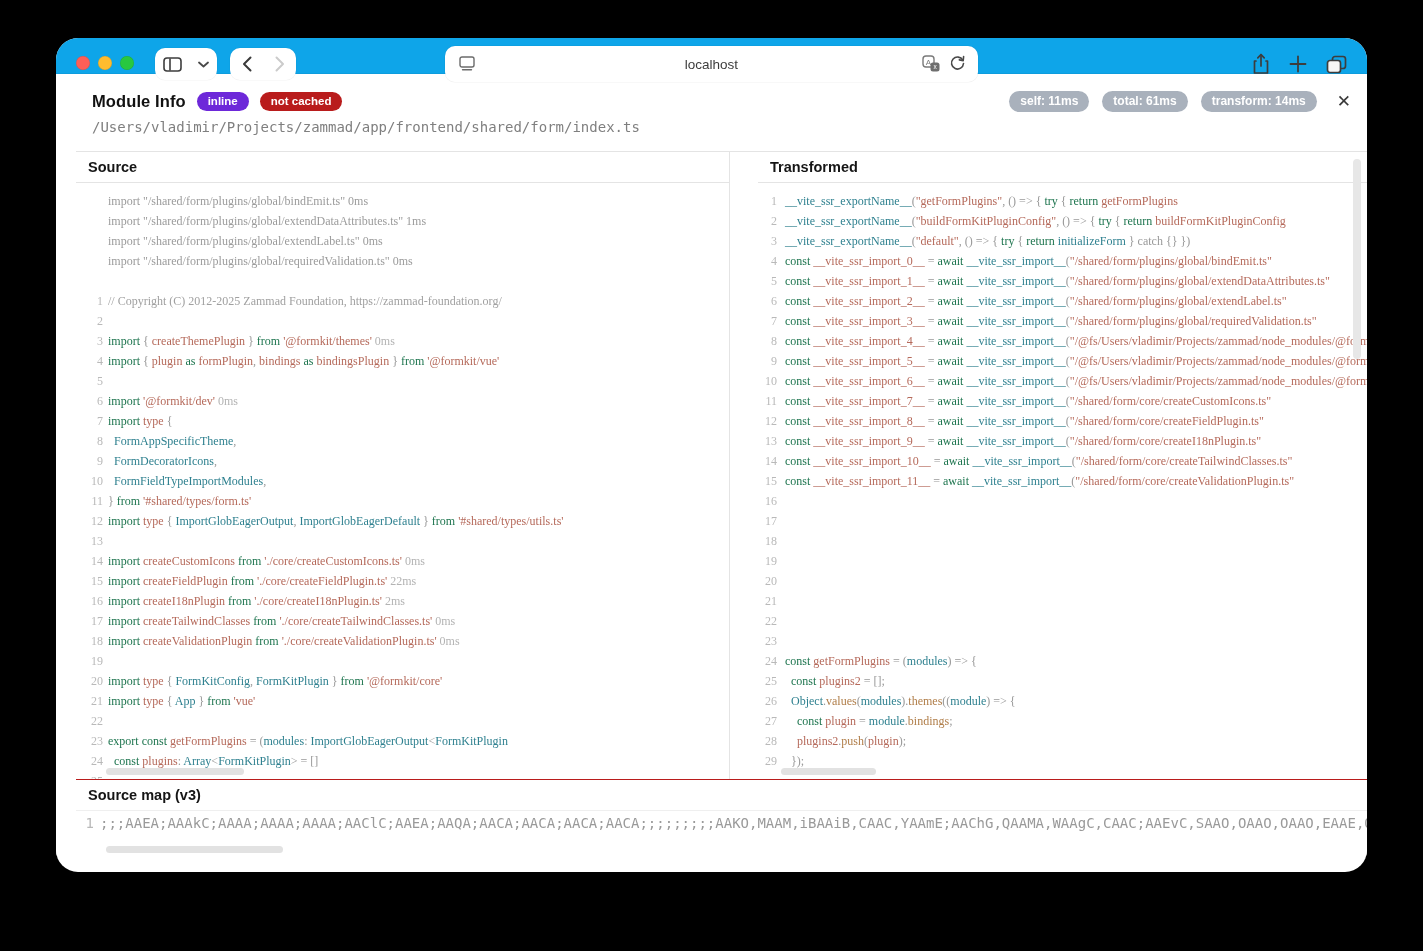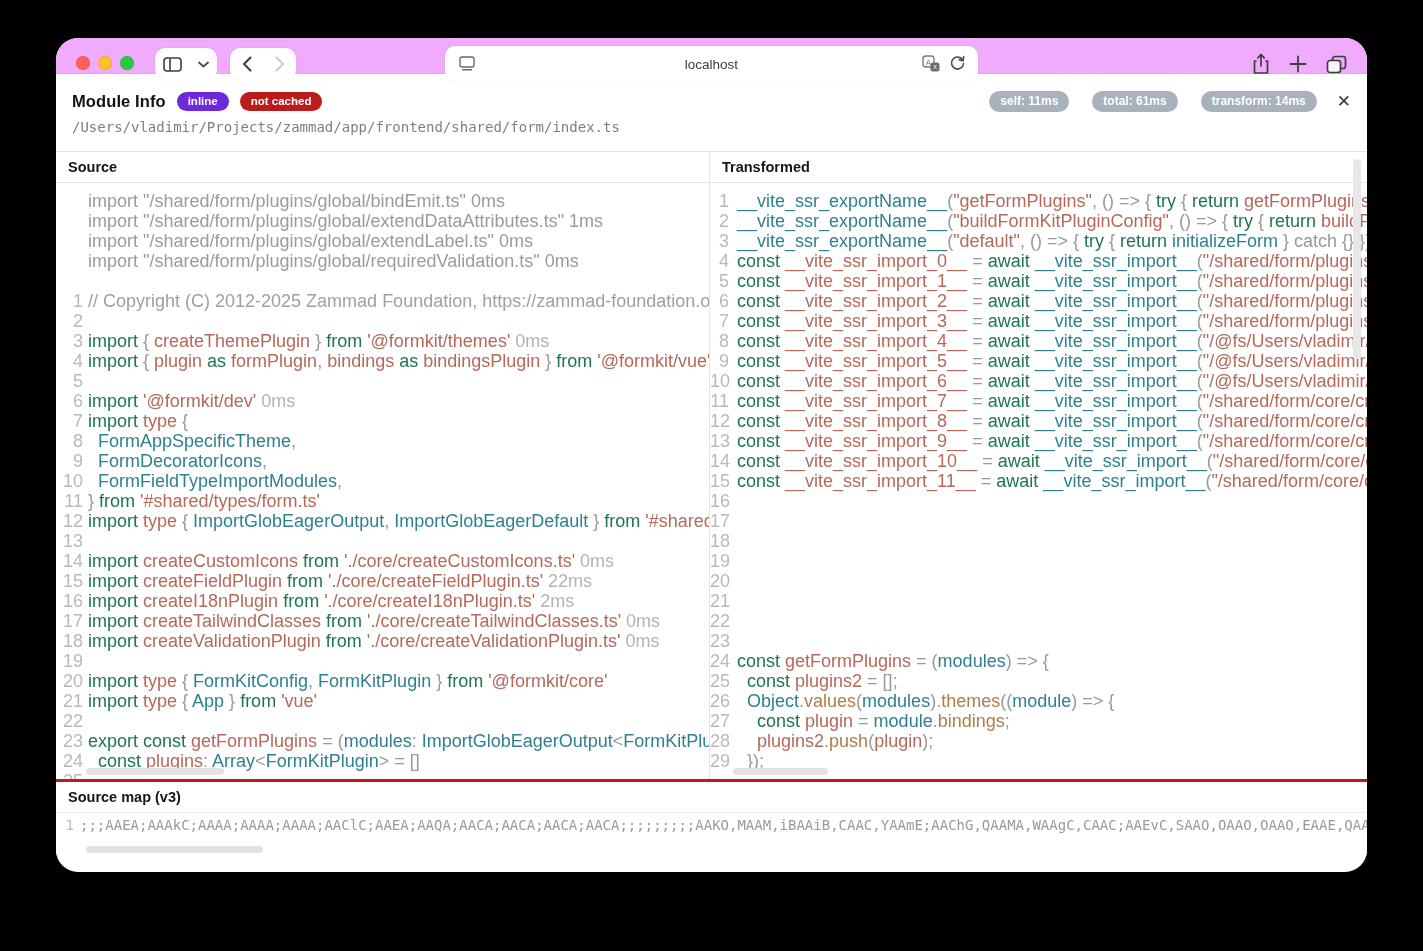--- a/index.html
+++ b/index.html
@@ -1,66 +1,66 @@
 <!DOCTYPE html>
 <html><head>
 <meta charset="utf-8">
 <style>
   * { margin:0; padding:0; box-sizing:border-box; }
   html,body { width:1423px; height:951px; background:#000; font-family:"Liberation Sans",sans-serif; overflow:hidden; }
   .window { position:absolute; left:56px; top:38px; width:1311px; height:834px; background:#fff; border-radius:22px; overflow:hidden; box-shadow:0 24px 70px rgba(0,0,0,.55); }
 
   
-  .chrome { position:relative; height:36px; background:#f0abfc; border-bottom:1px solid rgba(0,0,0,.05); }
+  .chrome { position:relative; height:36px; background:#0ea5e9; border-bottom:1px solid rgba(0,0,0,.05); }
   .tl-group { position:absolute; left:20px; top:18px; display:flex; gap:8px; }
   .tl { width:14px; height:14px; border-radius:50%; }
   .tl-red { background:#ff5f57; box-shadow:inset 0 0 0 .5px rgba(0,0,0,.12);}
   .tl-yellow { background:#febc2e; box-shadow:inset 0 0 0 .5px rgba(0,0,0,.12);}
   .tl-green { background:#28c840; box-shadow:inset 0 0 0 .5px rgba(0,0,0,.12);}
   .pill { position:absolute; top:10px; height:32px; background:#fff; border-radius:10px; box-shadow:0 0 0 .5px rgba(0,0,0,.05); display:flex; align-items:center; justify-content:space-around; }
   .pill-sidebar { left:99px; width:62px; }
   .pill-nav { left:174px; width:66px; }
   .chrome svg { display:block; }
   .urlbar { position:absolute; left:389px; top:8px; width:533px; height:36px; background:#fff; border-radius:10px; box-shadow:0 0 0 .5px rgba(0,0,0,.06); display:flex; align-items:center; }
   .url-text { position:absolute; left:0; right:0; text-align:center; font-size:13.5px; color:#3c3c3c; }
   .urlbar-left { position:absolute; left:14px; top:10px; }
   .urlbar-right { position:absolute; right:12px; top:9px; display:flex; gap:9px; align-items:center; }
   .chrome-btns { position:absolute; right:20px; top:15px; display:flex; gap:19px; align-items:center; }
 
   
-  .page { height:782px; display:flex; flex-direction:column; background:#fff; }
+  .page { height:782px; display:flex; flex-direction:column; background:#fff;padding-left:20px; }
   .mi-header { height:77px; padding:17px 16px 0 16px; position:relative; }
   .title-row { display:flex; align-items:center; }
   .mi-title { font-size:16.5px; font-weight:700; color:#111; letter-spacing:.1px; }
   .badge { margin-left:11px; padding:3px 11px 4px; border-radius:999px; font-size:11.5px; font-weight:700; color:#fff; }
-  .timings { margin-left:auto; display:flex; gap:23px; }
+  .timings { margin-left:auto; display:flex; gap:13px; }
   .timing-pill { background:#a9b1bc; color:#fff; font-size:12px; font-weight:700; padding:3px 11px 4px; border-radius:999px; }
   .close-btn { margin-left:20px; font-size:17px; color:#3a3a3a; line-height:1; cursor:default; }
   .file-path { margin-top:7px; font-family:"DejaVu Sans Mono",monospace; font-size:14px; color:#7f7f7f; white-space:pre; }
 
   
   .panes { flex:1; min-height:0; display:flex; border-top:1px solid #e4e4e4; }
   .pane { min-width:0; position:relative; }
   .pane-source { width:654px; border-right:1px solid #e4e4e4; }
-  .pane-transformed { flex:1; }
+  .pane-transformed { flex:1;margin-left:28px; }
   .pane-header { height:31px; display:flex; align-items:center; padding-left:12px; border-bottom:1px solid #e4e4e4; font-size:14.5px; font-weight:700; color:#151515; }
-  .pane-body { position:relative; height:calc(100% - 31px); overflow:hidden; padding-top:8px; font-family:Liberation Sans, sans-serif; font-size:18px; line-height:20px; }
+  .pane-body { position:relative; height:calc(100% - 31px); overflow:hidden; padding-top:8px; font-family:Liberation Serif, serif; font-size:12px; line-height:20px; }
   .code-line { display:flex; height:20px; }
   .ln { flex:none; text-align:right; color:#b9b9b9; }
   .pane-source .ln { width:32px; padding-right:5px; }
   .pane-transformed .ln { width:27px; padding-right:8px; }
   .lc { white-space:pre; flex:none; color:#393a34; }
 
   .hthumb { position:absolute; height:7px; border-radius:4px; background:#e2e2e2; bottom:4px; }
   .hthumb-source { left:30px; width:138px; }
   .hthumb-transformed { left:23px; width:95px; }
   .vthumb { position:absolute; right:6px; top:7px; width:8px; height:200px; border-radius:4px; background:#e7e7e7; }
 
   
-  .sourcemap { height:77px; border-top:3px solid #b91c1c; position:relative; }
+  .sourcemap { height:77px; border-top:1px solid #b91c1c; position:relative; }
   .sm-header { height:31px; display:flex; align-items:center; padding-left:12px; border-bottom:1px solid #efefef; font-size:14.5px; font-weight:700; color:#151515; }
   .sm-line { display:flex; margin-top:2px; font-family:"DejaVu Sans Mono",monospace; font-size:14px; line-height:20px; overflow:hidden; }
   .sm-ln { flex:none; width:24px; text-align:right; padding-right:6px; color:#b9b9b9; }
   .sm-text { white-space:pre; color:#9a9a9a; }
   .hthumb-map { left:30px; width:177px; bottom:3px; }
 </style>
 <style>.tk-k{color:#1e754f}.tk-v{color:#b5695a}.tk-s{color:#b5695a}.tk-t{color:#2e808f}.tk-o{color:#b07d48}.tk-p{color:#999999}.tk-c{color:#a0a0a0}.tk-d{color:#b3b3b3}.tk-g{color:#9b9b9b}</style></head>
 <body>
 
 <div class="window">

